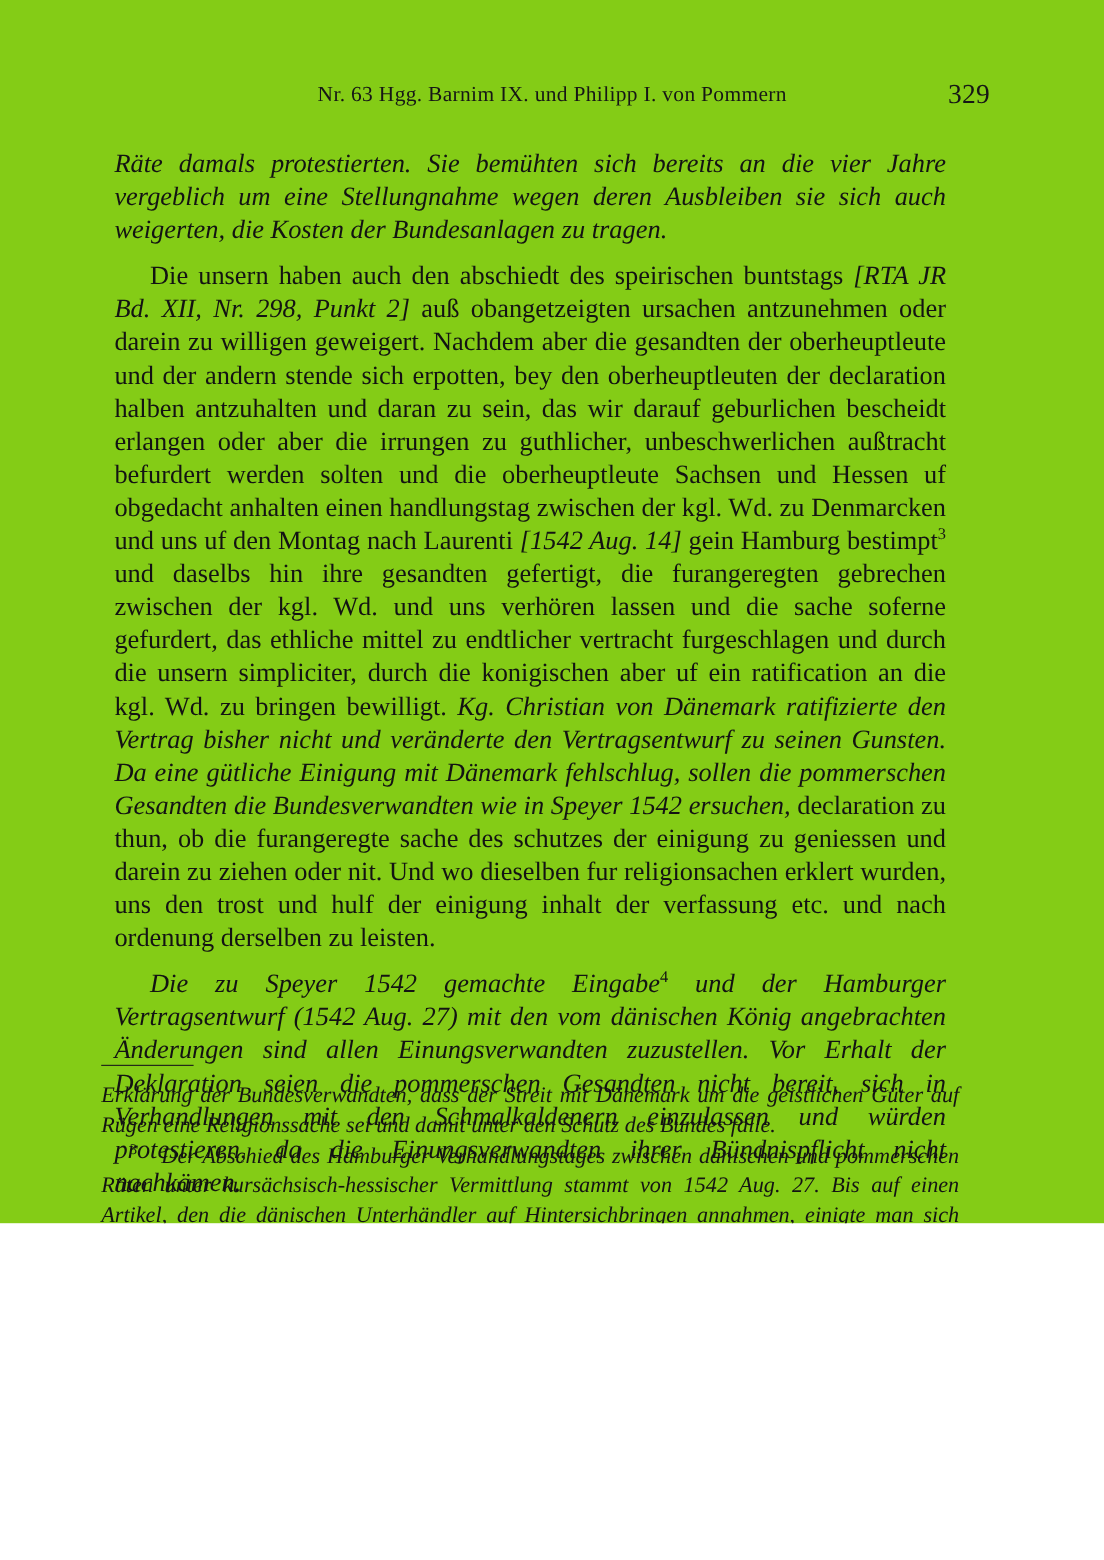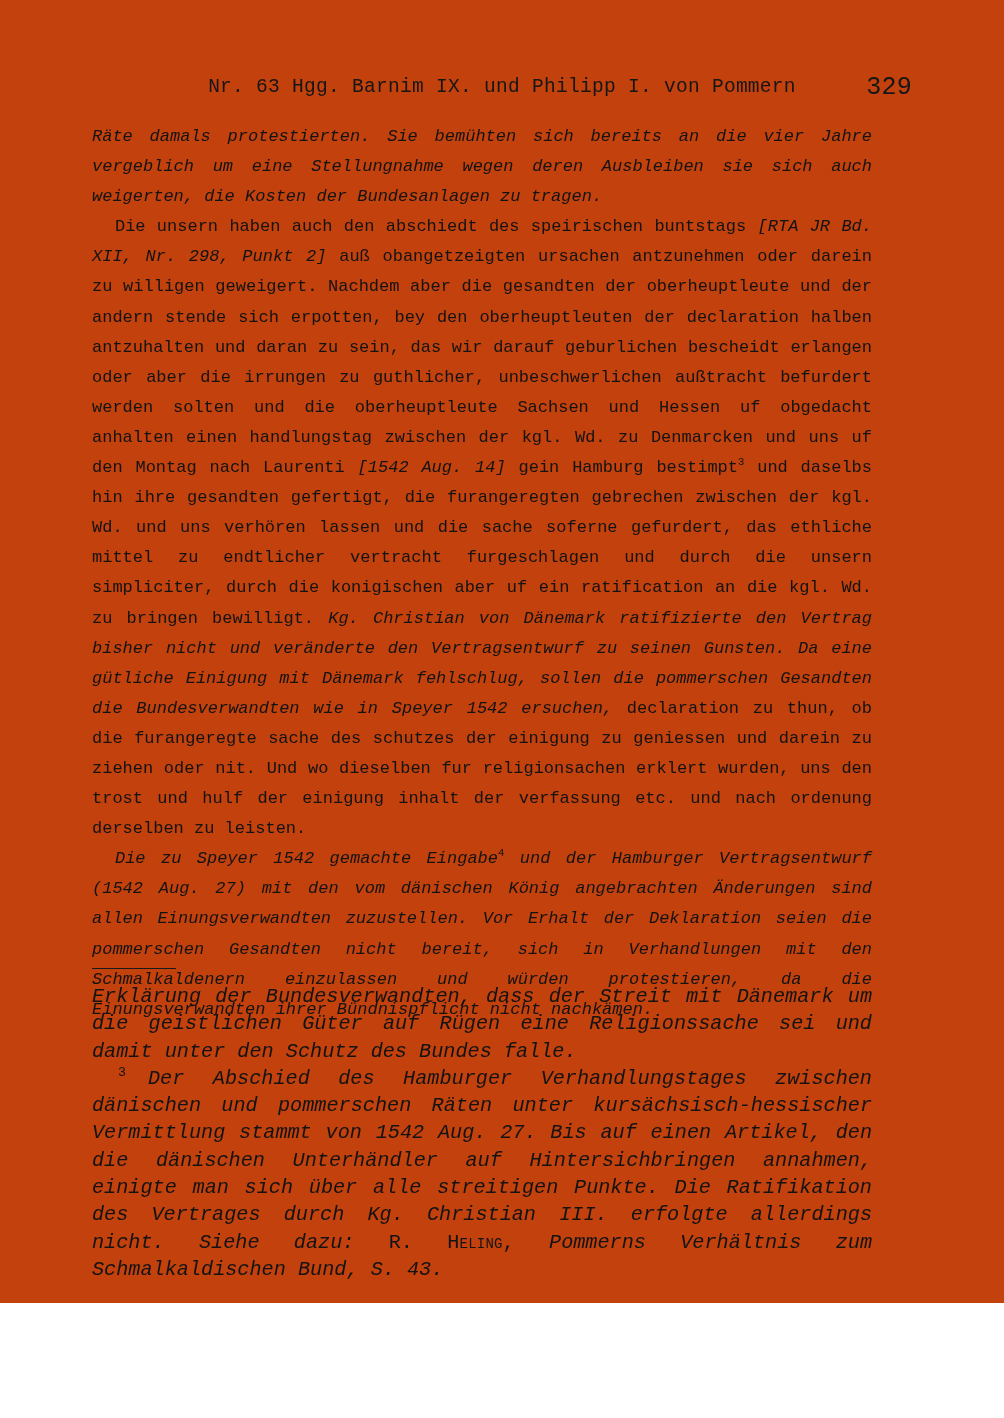--- a/index.html
+++ b/index.html
@@ -12,25 +12,24 @@
     width: 1004px;
     height: 1418px;
     font-family: "Liberation Serif", "DejaVu Serif", serif;
     color: #111111;
     -webkit-font-smoothing: antialiased;
   }
 
   .page {
     position: relative;
     width: 1004px;
-    height: 1303px;
+    height: 1112px;
     box-sizing: border-box;
     overflow: hidden;
-    background: #c2410c;
-    font-family: Liberation Mono, monospace;
+    background: #84cc16;
   }
 
   
   .running-head {
     position: absolute;
     left: 92px;
     right: 92px;
     top: 76px;
     height: 30px;
     display: flex;
@@ -38,38 +37,38 @@
     justify-content: center;
   }
   .running-head-title {
     font-size: 19.5px;
     letter-spacing: 0.015em;
     white-space: nowrap;
     color: #161616;
   }
   .folio {
     position: absolute;
-    right: 0;
+    right: 12px;
     top: -3px;
     font-size: 25px;
     letter-spacing: 0.01em;
     color: #161616;
   }
 
   
   .textblock {
     position: absolute;
     left: 92px;
     top: 122px;
     width: 780px;
   }
 
   p.para {
-    margin: 0;
-    font-size: 17px;
+    margin: 12px;
+    font-size: 24px;
     line-height: 30.1px;
     text-align: justify;
     text-justify: inter-word;
     hyphens: manual;
     color: #131313;
   }
   p.para.indent {
     text-indent: 1.35em;
   }
   p.para.ital {

